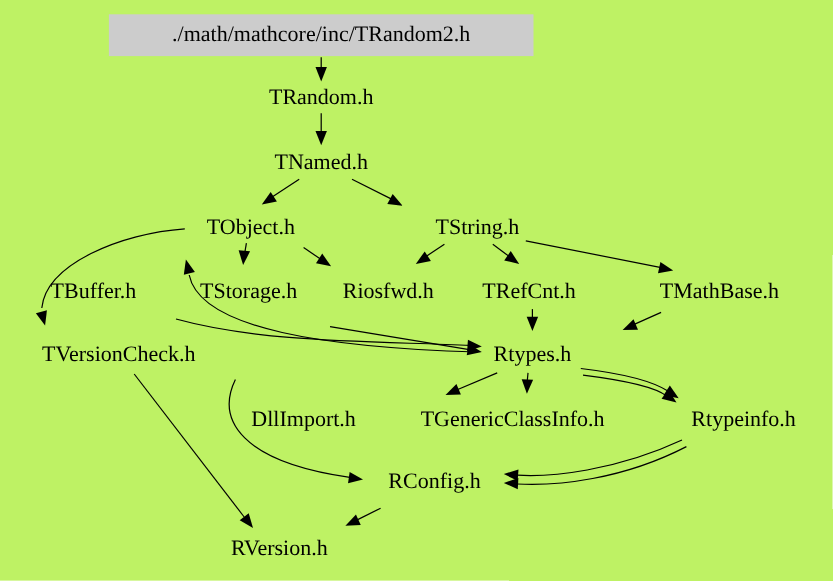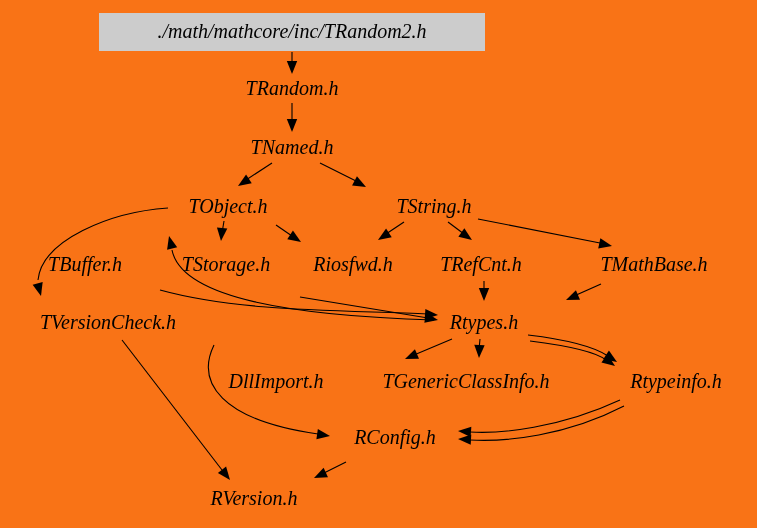--- a/index.html
+++ b/index.html
@@ -4,24 +4,23 @@
 <style>
   html, body {
     margin: 0;
     padding: 0;
     background: #ffffff;
   }
   #graph-root {
     position: relative;
     width: 757px;
     height: 528px;
-    background: #f97316;
+    background: #bef264;
     overflow: hidden;
     font-family: "Liberation Serif", "DejaVu Serif", serif;
-    font-style: italic;
   }
   svg#graph-canvas {
     position: absolute;
     left: 0;
     top: 0;
     width: 757px;
     height: 528px;
   }
   .node-label {
     font-family: "Liberation Serif", "DejaVu Serif", serif;

